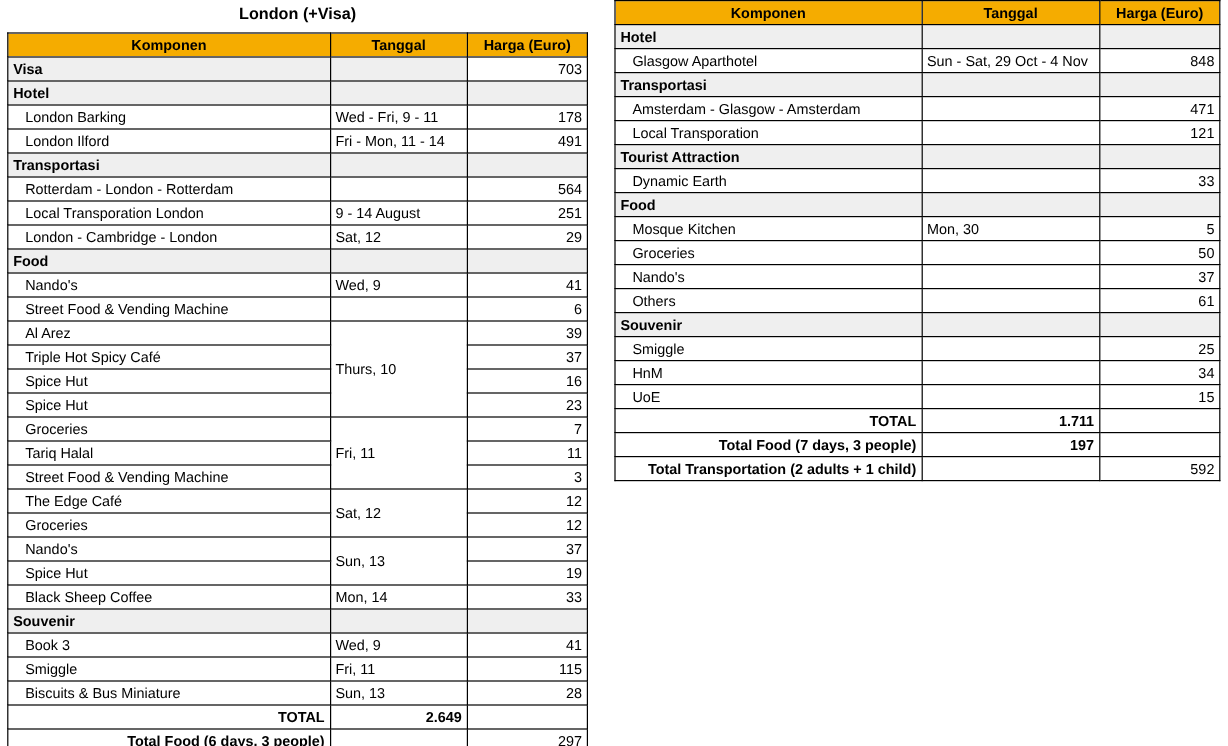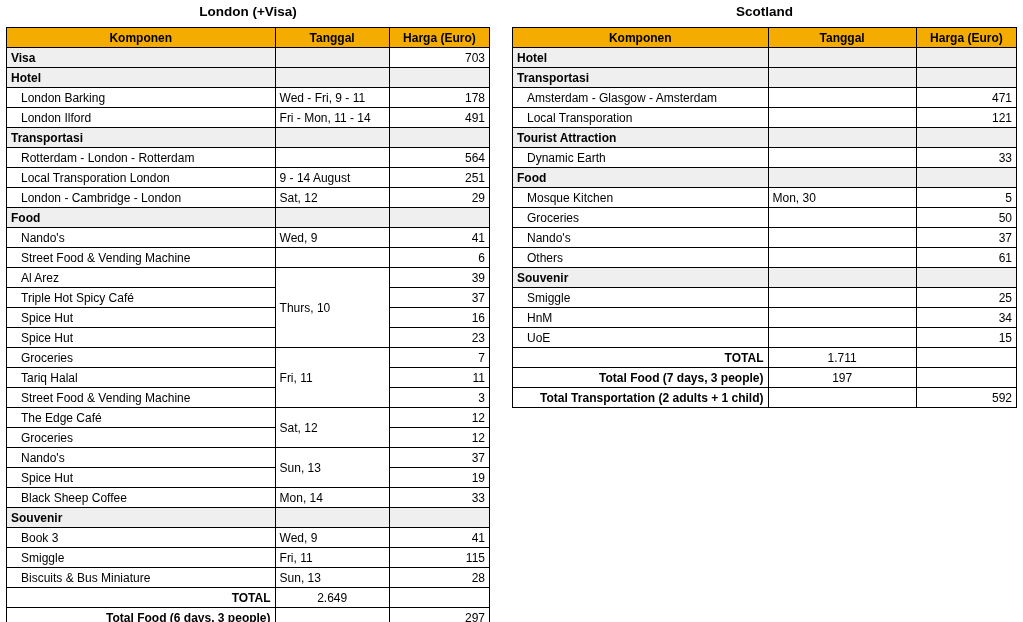--- a/index.html
+++ b/index.html
@@ -68,22 +68,22 @@
   }
   .num {
     text-align: right;
   }
   .bold { font-weight: bold; }
   .totlabel {
     text-align: right;
     font-weight: bold;
   }
   .tot-grand {
-    text-align: center;
-    font-weight: normal;
+    text-align: right;
+    font-weight: bold;
   }
   .empty-cell { background:#ffffff; }
   .merge-mid { vertical-align: middle; }
 </style>
 </head>
 <body>
 
 <div class="page">
 
   <div class="panel panel-left">
@@ -238,41 +238,45 @@
           <tr>
             <td class="totlabel">Total Food (6 days, 3 people)</td>
             <td class="empty-cell"></td>
             <td class="num">297</td>
           </tr>
         </tbody>
     </table>
   </div>
 
   <div class="panel panel-right">
-    <div class="panel-title">Scotland</div>
     <table class="sheet">
       <colgroup>
         <col style="width:255px">
         <col style="width:148px">
         <col style="width:100px">
       </colgroup>
       <thead>
         <tr>
           <th>Komponen</th>
           <th>Tanggal</th>
           <th>Harga (Euro)</th>
         </tr>
       </thead>
       <tbody id="right-body">
           <tr>
             <td class="cat bold">Hotel</td>
             <td class="cat-blank"></td>
             <td class="num cat-blank"></td>
           </tr>
           <tr>
+            <td class="indent">Glasgow Aparthotel</td>
+            <td class="merge-mid">Sun - Sat, 29 Oct - 4 Nov</td>
+            <td class="num">848</td>
+          </tr>
+          <tr>
             <td class="cat bold">Transportasi</td>
             <td class="cat-blank"></td>
             <td class="num cat-blank"></td>
           </tr>
           <tr>
             <td class="indent">Amsterdam - Glasgow - Amsterdam</td>
             <td class="merge-mid"></td>
             <td class="num">471</td>
           </tr>
           <tr>

